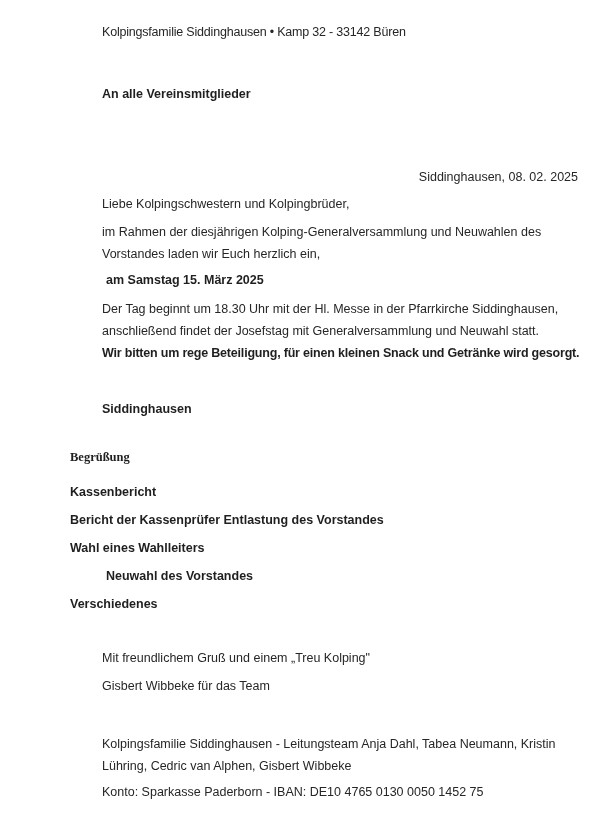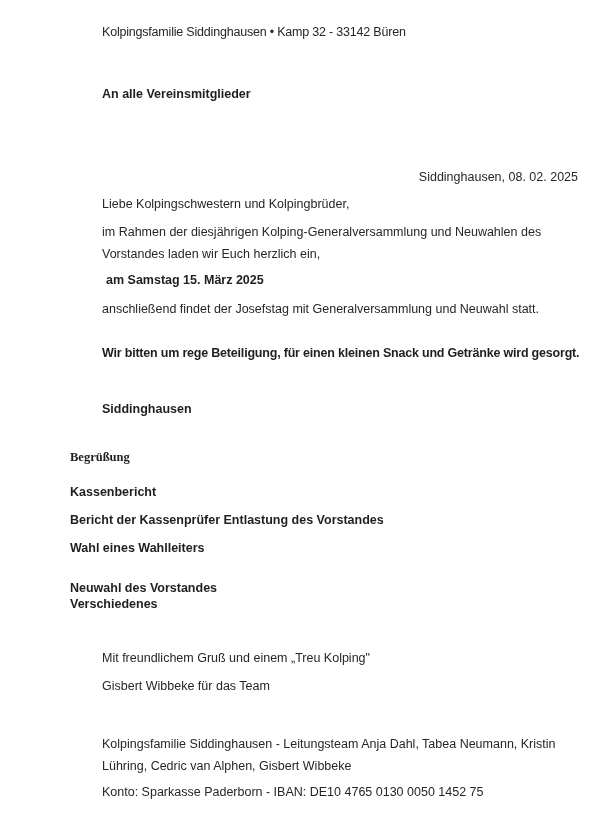--- a/index.html
+++ b/index.html
@@ -60,32 +60,33 @@
   <div class="block" style="top: 196px;">Liebe Kolpingschwestern und Kolpingbrüder,</div>
 
   <div class="block para" style="top: 221px;">
     <div>im Rahmen der diesjährigen Kolping-Generalversammlung und Neuwahlen des</div>
     <div>Vorstandes laden wir Euch herzlich ein,</div>
   </div>
 
   <div class="block bold indent" style="top: 272px;">am Samstag 15. März 2025</div>
 
   <div class="block para" style="top: 298px;">
+    <div>Der Tag beginnt um 18.30 Uhr mit der Hl. Messe in der Pfarrkirche Siddinghausen,</div>
     <div>anschließend findet der Josefstag mit Generalversammlung und Neuwahl statt.</div>
   </div>
 
   <div class="block bold tight" style="top: 345px;">Wir bitten um rege Beteiligung, für einen kleinen Snack und Getränke wird gesorgt.</div>
 
   <div class="block bold underline" style="top: 401px;">Siddinghausen</div>
 
   <div class="agenda-item" style="top: 449px; font-family: Liberation Serif, serif;">Begrüßung</div>
   <div class="agenda-item" style="top: 484px;">Kassenbericht</div>
   <div class="agenda-item" style="top: 512px;">Bericht der Kassenprüfer Entlastung des Vorstandes</div>
   <div class="agenda-item" style="top: 540px;">Wahl eines Wahlleiters</div>
-  <div class="agenda-item" style="top: 580px;">Neuwahl des Vorstandes</div>
+  <div class="agenda-item" style="top: 568px; margin-left: 36px;">Neuwahl des Vorstandes</div>
   <div class="agenda-item" style="top: 596px;">Verschiedenes</div>
 
   <div class="block" style="top: 650px;">Mit freundlichem Gruß und einem „Treu Kolping"</div>
 
   <div class="block" style="top: 678px;">Gisbert Wibbeke für das Team</div>
 
   <div class="block para" style="top: 733px;">
     <div>Kolpingsfamilie Siddinghausen - Leitungsteam Anja Dahl, Tabea Neumann, Kristin</div>
     <div>Lühring, Cedric van Alphen, Gisbert Wibbeke</div>
   </div>

